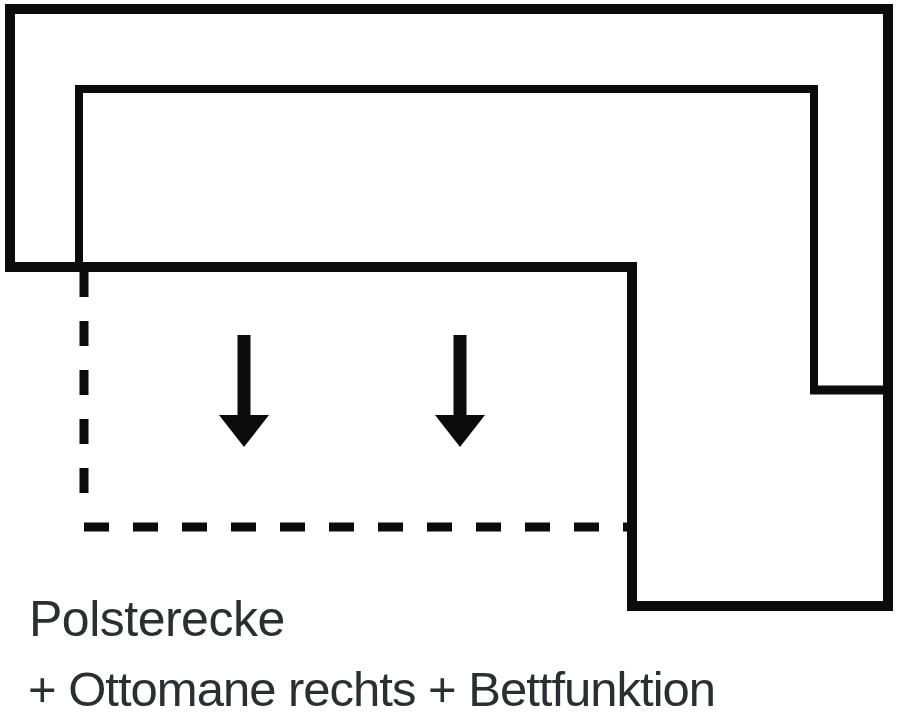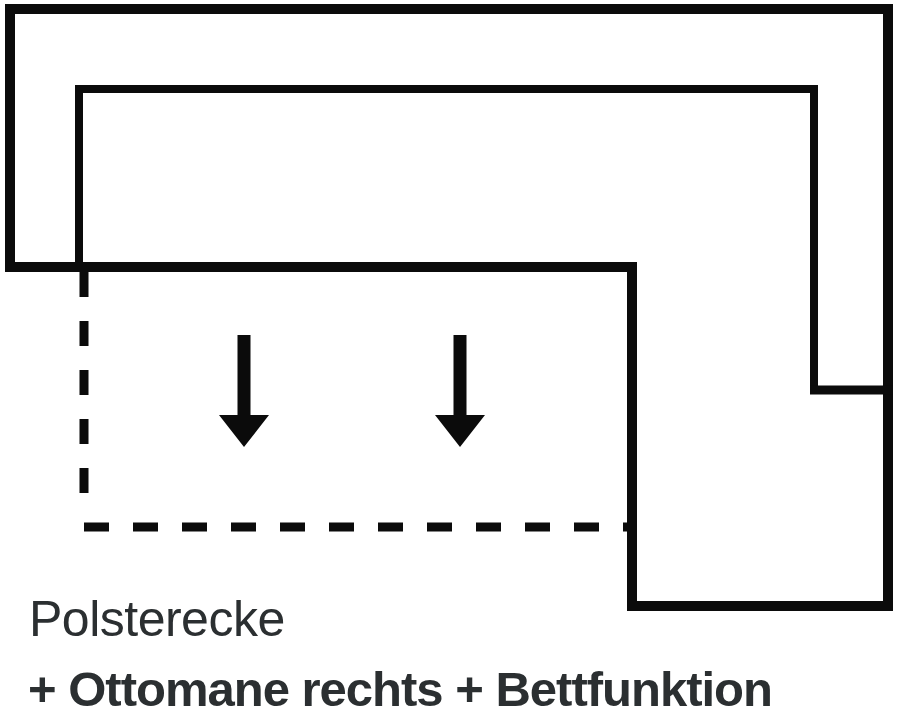--- a/index.html
+++ b/index.html
@@ -32,21 +32,21 @@
     font-weight: 400;
     letter-spacing: -0.5px;
     white-space: nowrap;
   }
   .product-subtitle {
     position: absolute;
     left: 28px;
     top: 665px;
     font-size: 49px;
     line-height: 1.0;
-    font-weight: 700;
+    font-weight: 400;
     letter-spacing: -1px;
     white-space: nowrap;
   }
 </style>
 </head>
 <body>
 
 <div class="stage">
   <svg id="diagram" class="diagram-svg" viewBox="0 0 900 713" xmlns="http://www.w3.org/2000/svg">
       <path d="M 10 9 L 888 9 L 888 606 L 632 606 L 632 267 L 10 267 Z" fill="none" stroke="#0b0b0b" stroke-width="10"></path>

